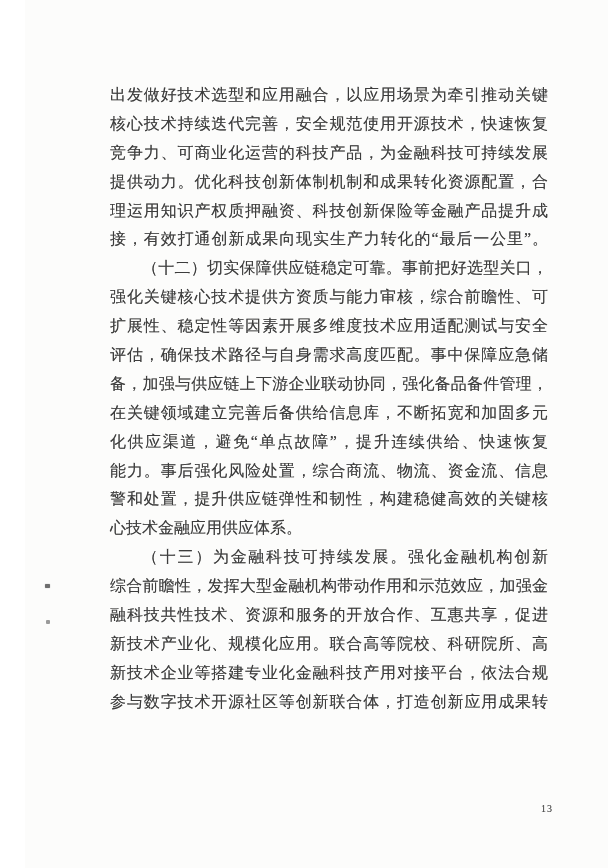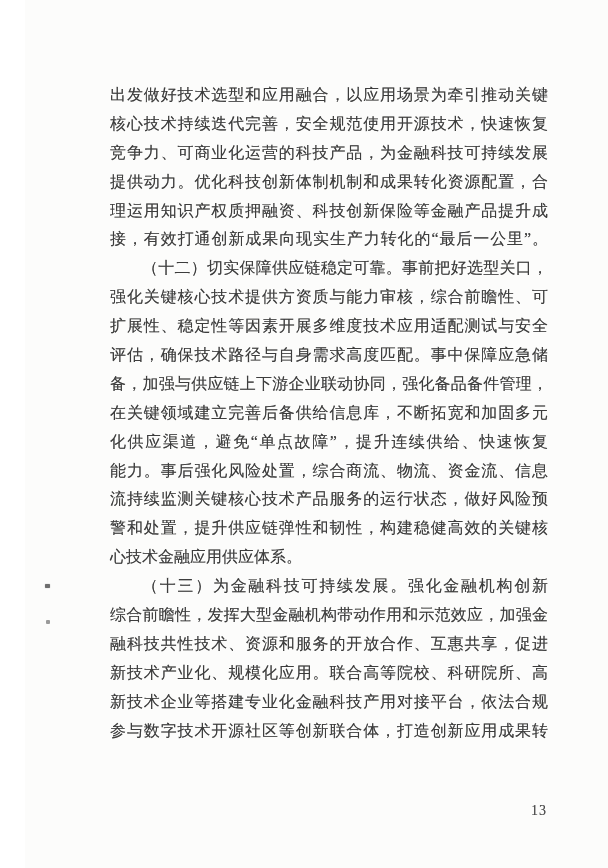--- a/index.html
+++ b/index.html
@@ -38,22 +38,22 @@
   }
   .doc-line[data-justify="false"] {
     text-align: left;
     text-align-last: left;
   }
   .page-number {
     position: absolute;
     left: 500px;
     top: 803px;
     width: 28px;
-    text-align: center;
-    font-size: 14px;
+    text-align: right;
+    font-size: 10px;
     letter-spacing: 1px;
     color: #4a4a4a;
     text-shadow: 0 0 0.5px rgba(70,70,70,0.5);
   }
   .speck {
     position: absolute;
     background: #6e6e6e;
     border-radius: 1px;
   }
   .speck-1 {
@@ -84,21 +84,20 @@
       <div class="doc-line" data-indent="false" data-justify="true">理运用知识产权质押融资、科技创新保险等金融产品提升成</div>
       <div class="doc-line" data-indent="false" data-justify="true">接，有效打通创新成果向现实生产力转化的“最后一公里”。</div>
       <div class="doc-line" data-indent="true" data-justify="true">（十二）切实保障供应链稳定可靠。事前把好选型关口，</div>
       <div class="doc-line" data-indent="false" data-justify="true">强化关键核心技术提供方资质与能力审核，综合前瞻性、可</div>
       <div class="doc-line" data-indent="false" data-justify="true">扩展性、稳定性等因素开展多维度技术应用适配测试与安全</div>
       <div class="doc-line" data-indent="false" data-justify="true">评估，确保技术路径与自身需求高度匹配。事中保障应急储</div>
       <div class="doc-line" data-indent="false" data-justify="true">备，加强与供应链上下游企业联动协同，强化备品备件管理，</div>
       <div class="doc-line" data-indent="false" data-justify="true">在关键领域建立完善后备供给信息库，不断拓宽和加固多元</div>
       <div class="doc-line" data-indent="false" data-justify="true">化供应渠道，避免“单点故障”，提升连续供给、快速恢复</div>
       <div class="doc-line" data-indent="false" data-justify="true">能力。事后强化风险处置，综合商流、物流、资金流、信息</div>
-      <div class="doc-line" data-indent="false" data-justify="true">流持续监测关键核心技术产品服务的运行状态，做好风险预</div>
       <div class="doc-line" data-indent="false" data-justify="true">警和处置，提升供应链弹性和韧性，构建稳健高效的关键核</div>
       <div class="doc-line" data-indent="false" data-justify="false">心技术金融应用供应体系。</div>
       <div class="doc-line" data-indent="true" data-justify="true">（十三）为金融科技可持续发展。强化金融机构创新</div>
       <div class="doc-line" data-indent="false" data-justify="true">综合前瞻性，发挥大型金融机构带动作用和示范效应，加强金</div>
       <div class="doc-line" data-indent="false" data-justify="true">融科技共性技术、资源和服务的开放合作、互惠共享，促进</div>
       <div class="doc-line" data-indent="false" data-justify="true">新技术产业化、规模化应用。联合高等院校、科研院所、高</div>
       <div class="doc-line" data-indent="false" data-justify="true">新技术企业等搭建专业化金融科技产用对接平台，依法合规</div>
       <div class="doc-line" data-indent="false" data-justify="true">参与数字技术开源社区等创新联合体，打造创新应用成果转</div>
     </div>
 

